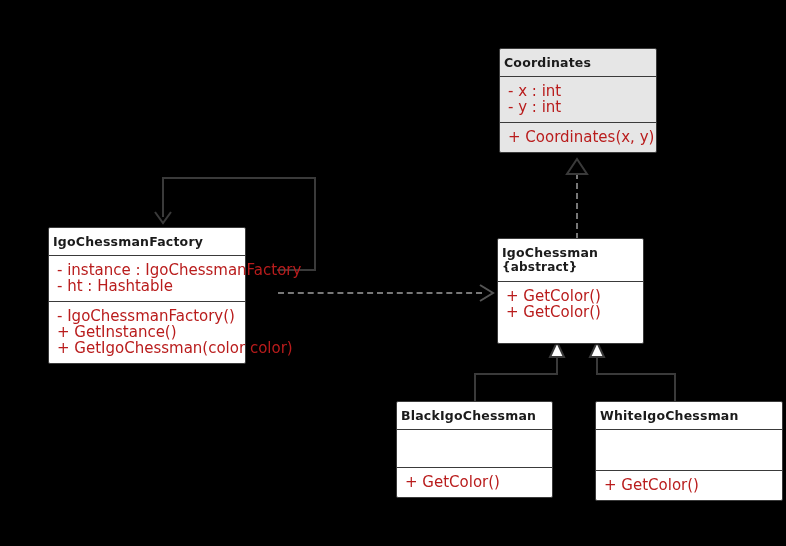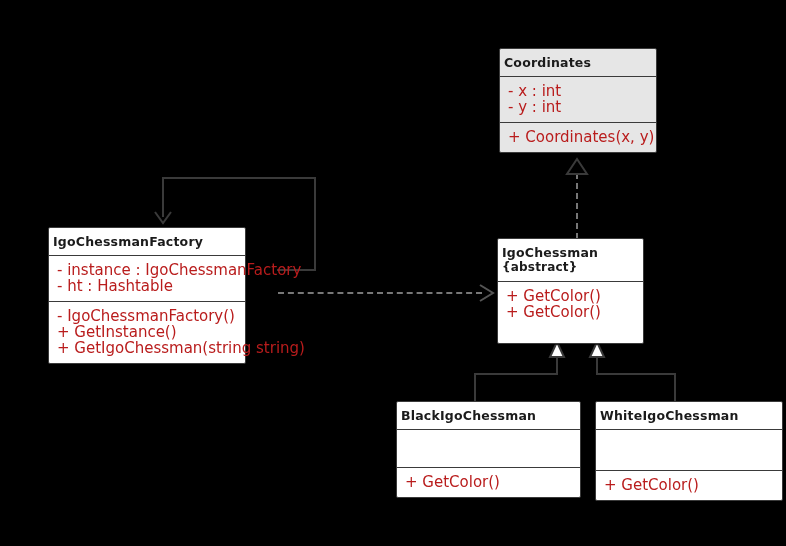--- a/index.html
+++ b/index.html
@@ -142,36 +142,36 @@
 
   <div class="uml-box" style="left:48px; top:227px; width:198px;">
     <div class="box-title">IgoChessmanFactory</div>
     <div class="compartment">
       <div class="member">- instance : IgoChessmanFactory</div>
       <div class="member">- ht : Hashtable</div>
     </div>
     <div class="compartment">
       <div class="member">- IgoChessmanFactory()</div>
       <div class="member">+ GetInstance()</div>
-      <div class="member">+ GetIgoChessman(string string)</div>
+      <div class="member">+ GetIgoChessman(color color)</div>
     </div>
   </div>
 
   <div class="uml-box" style="left:497px; top:238px; width:147px; height:106px;">
     <div class="box-title">
       <span>IgoChessman</span>
       <span class="stereo">{abstract}</span>
     </div>
     <div class="compartment">
       <div class="member">+ GetColor()</div>
       <div class="member">+ GetColor()</div>
     </div>
   </div>
 
-  <div class="uml-box" style="left:396px; top:401px; width:185px;">
+  <div class="uml-box" style="left:396px; top:401px; width:157px;">
     <div class="box-title">BlackIgoChessman</div>
     <div class="compartment empty" style="height:38px;"></div>
     <div class="compartment">
       <div class="member">+ GetColor()</div>
     </div>
   </div>
 
   <div class="uml-box" style="left:595px; top:401px; width:188px;">
     <div class="box-title">WhiteIgoChessman</div>
     <div class="compartment empty" style="height:41px;"></div>

